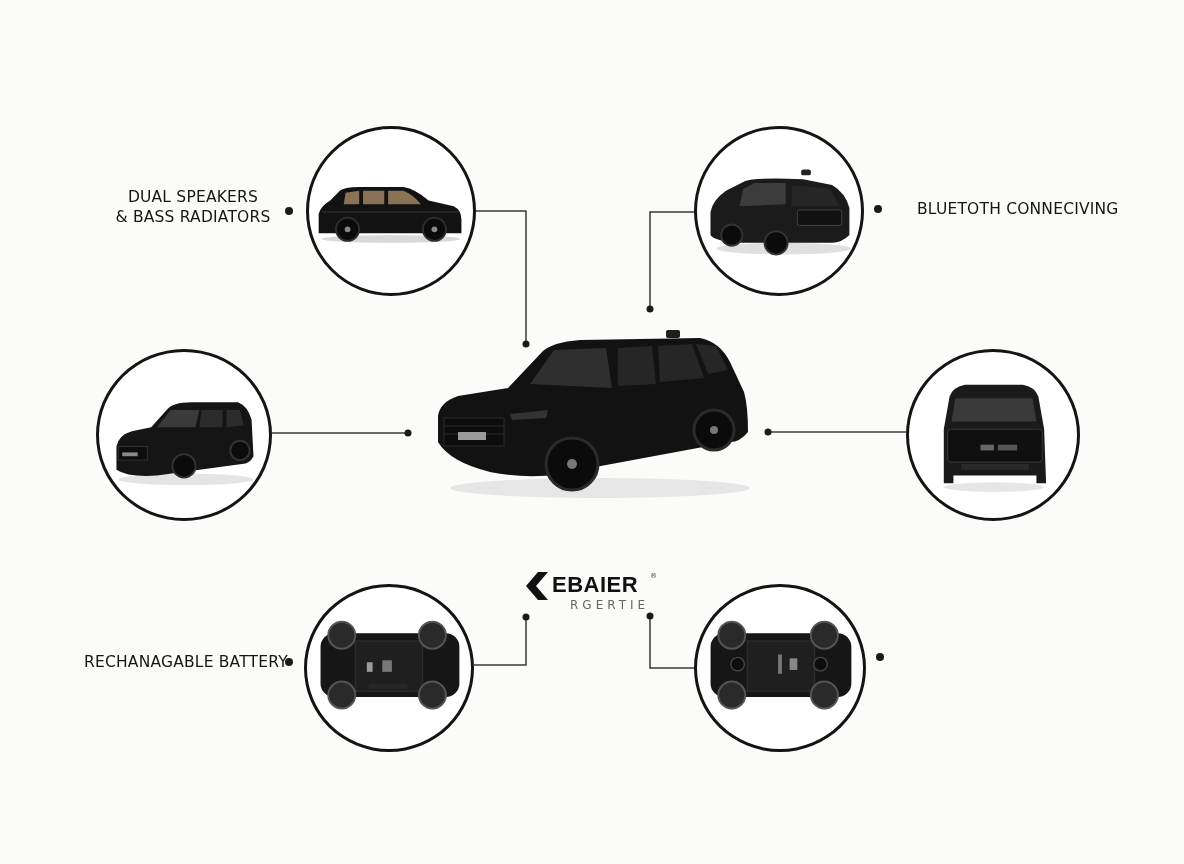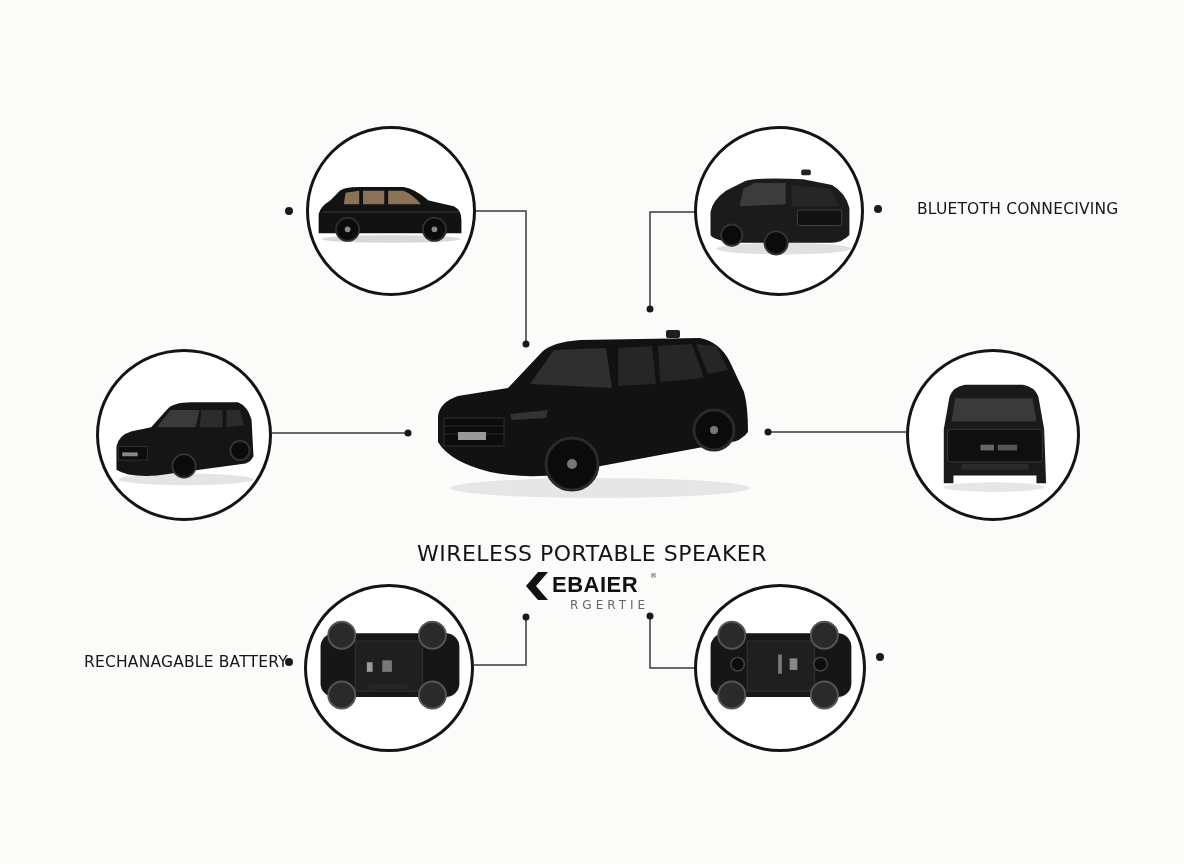--- a/index.html
+++ b/index.html
@@ -79,20 +79,24 @@
       <path d="M10,104 L10,88 Q12,80 22,74 L32,64 Q36,60 52,60 L98,60 Q110,62 124,74 L150,80 Q158,84 158,94 L158,108 L10,108 Z" fill="#121212"></path>
       <path d="M38,66 L52,64 L52,78 L36,78 Z" fill="#8a7256"></path>
       <path d="M56,64 L78,64 L78,78 L56,78 Z" fill="#8a7256"></path>
       <path d="M82,64 L98,64 Q108,68 116,78 L82,78 Z" fill="#8a7256"></path>
       <line x1="14" y1="86" x2="156" y2="86" stroke="#3a3a3a" stroke-width="1"></line>
       <circle cx="40" cy="104" r="12" fill="#0b0b0b" stroke="#2e2e2e" stroke-width="2"></circle>
       <circle cx="40" cy="104" r="3" fill="#888"></circle>
       <circle cx="130" cy="104" r="12" fill="#0b0b0b" stroke="#2e2e2e" stroke-width="2"></circle>
       <circle cx="130" cy="104" r="3" fill="#888"></circle>
     </svg>
+  </div>
+  <div class="label right" style="left:112px; top:187px; width:162px; text-align:center;">
+    <div>DUAL SPEAKERS</div>
+    <div>&amp; BASS RADIATORS</div>
   </div>
 
   <div class="circle" style="left:694px; top:126px; width:170px; height:170px;">
     <svg viewBox="0 0 170 170">
       <ellipse cx="90" cy="124" rx="70" ry="6" fill="#e0e0e0"></ellipse>
       <path d="M14,110 L14,86 Q16,74 30,64 L50,54 Q60,50 110,52 L140,58 Q154,66 158,82 L158,110 Q150,118 140,118 L40,118 Q18,116 14,110 Z" fill="#1b1b1b"></path>
       <path d="M48,62 L60,56 L92,56 L92,78 L44,80 Z" fill="#3c3c3c"></path>
       <path d="M98,58 L138,62 L148,80 L98,80 Z" fill="#262626"></path>
       <rect x="104" y="84" width="46" height="16" rx="2" fill="#111" stroke="#444" stroke-width="1"></rect>
       <rect x="108" y="42" width="10" height="6" rx="2" fill="#222"></rect>
@@ -144,21 +148,20 @@
       <rect x="28" y="110" width="28" height="8" fill="#999"></rect>
       <path d="M80,92 L118,88 L116,96 L82,98 Z" fill="#333"></path>
       <circle cx="142" cy="142" r="26" fill="#0b0b0b" stroke="#2a2a2a" stroke-width="3"></circle>
       <circle cx="142" cy="142" r="5" fill="#777"></circle>
       <circle cx="284" cy="108" r="20" fill="#0b0b0b" stroke="#2a2a2a" stroke-width="3"></circle>
       <circle cx="284" cy="108" r="4" fill="#777"></circle>
       <rect x="236" y="8" width="14" height="8" rx="2" fill="#1e1e1e"></rect>
     </svg>
   </div>
 
-  <div class="title">WIRELESS PORTABLE SPEAKER</div>
   <div class="brand">
     <svg width="24" height="28" viewBox="0 0 24 28" style="position:absolute; left:0; top:2px;">
       <path d="M14,0 L24,0 L12,14 L24,28 L14,28 L2,14 Z" fill="#111"></path>
     </svg>
     <span class="brand-name">EBAIER</span>
     <span class="brand-reg">®</span>
     <span class="brand-sub">RGERTIE</span>
   </div>
 
   <div class="circle" style="left:304px; top:584px; width:170px; height:168px;">

